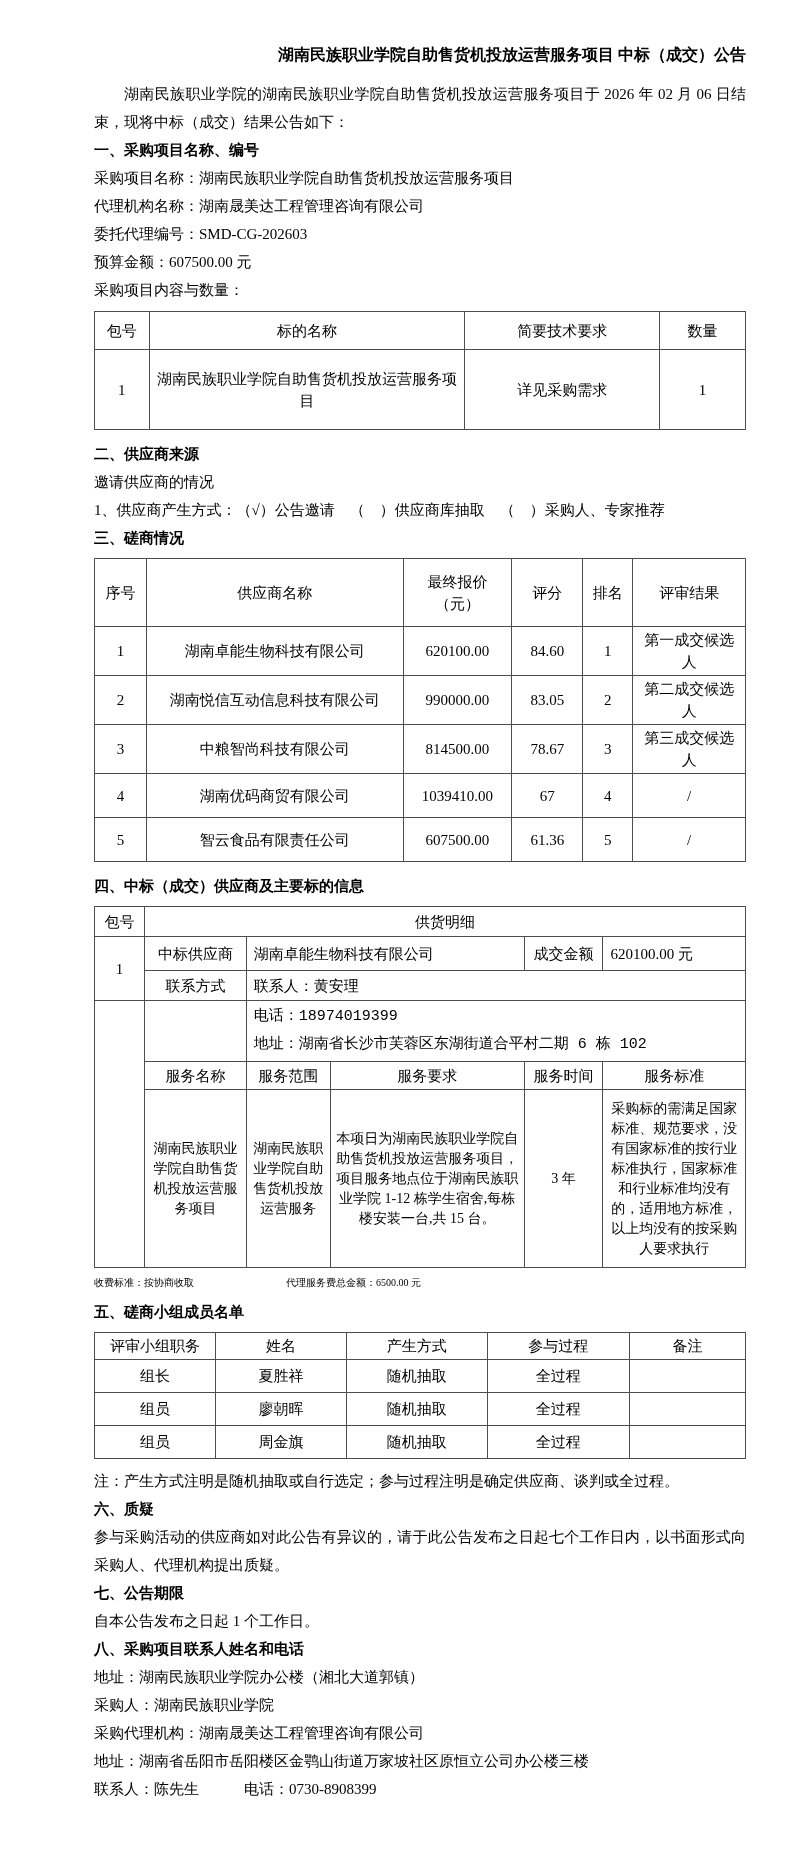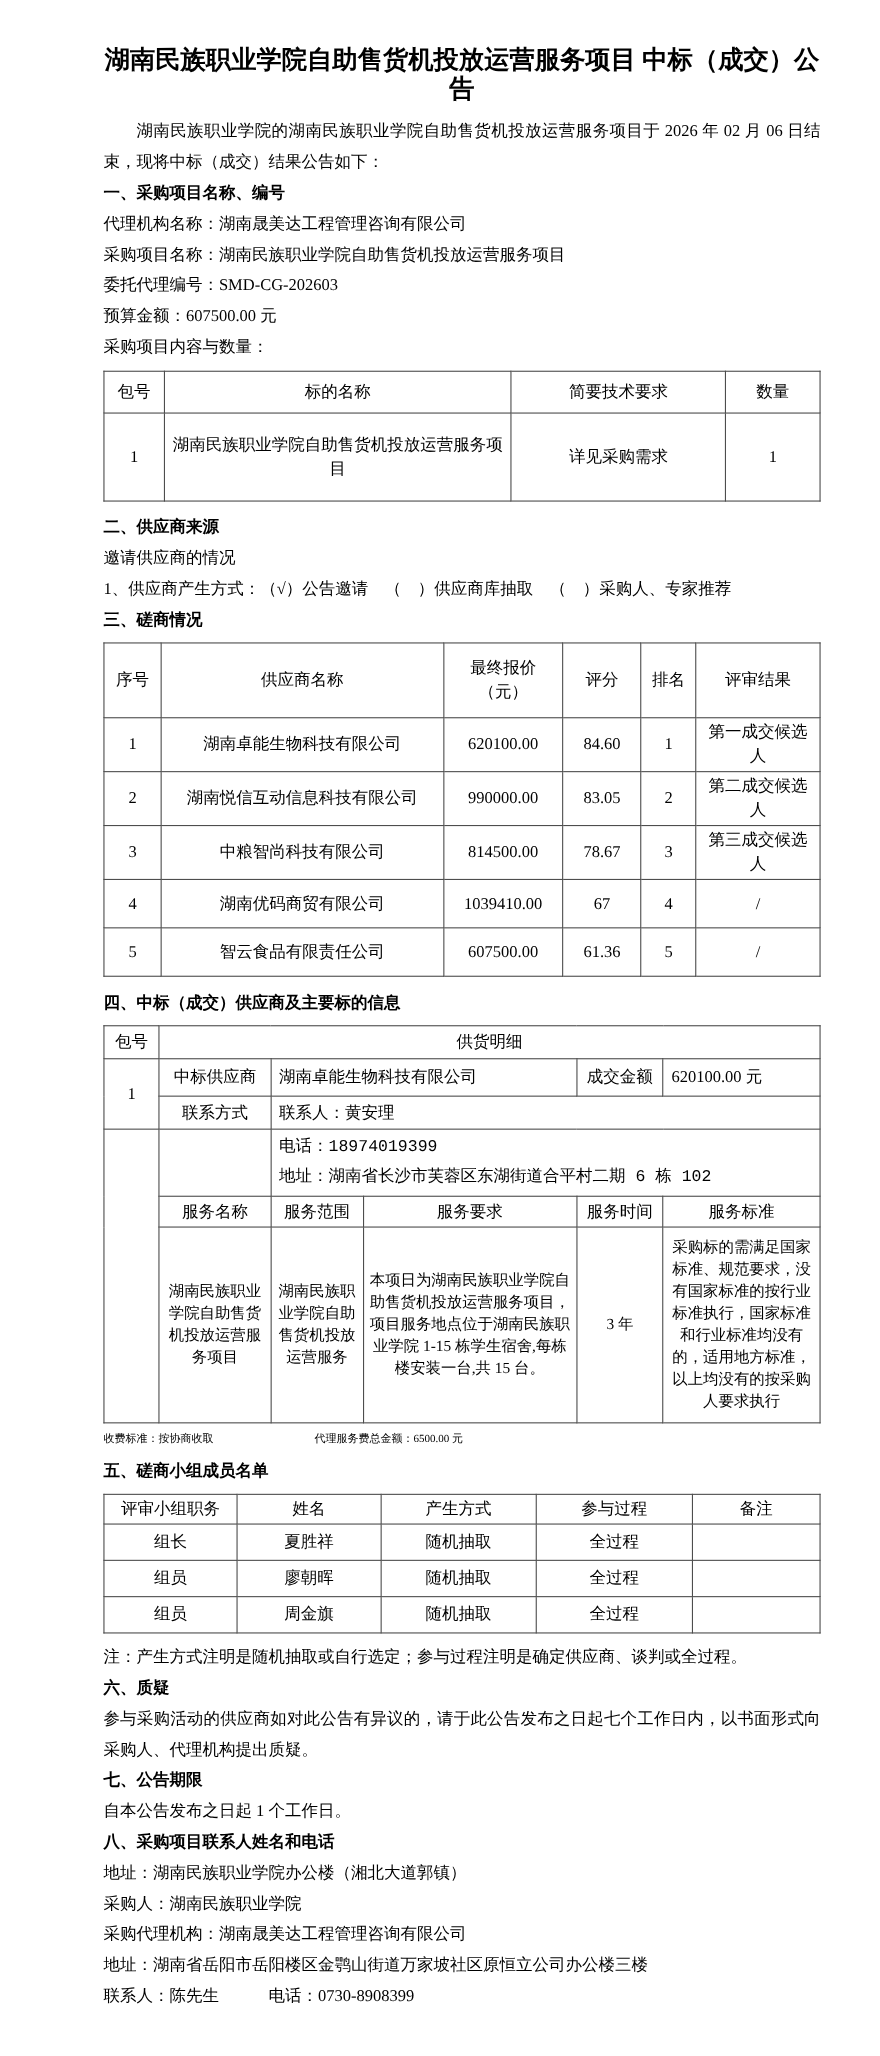--- a/index.html
+++ b/index.html
@@ -4,21 +4,21 @@
 <style>
   html,body { margin:0; padding:0; background:#fff; }
   .doc {
     width:800px; height:1869px; box-sizing:border-box;
     background:#fff; color:#000;
     padding:42px 54px 0 94px;
     font-family:"Liberation Serif","DejaVu Serif",serif;
     overflow:hidden;
   }
   .title {
-    font-size:23px; font-weight:bold; text-align:center;
+    font-size:16px; font-weight:bold; text-align:right;
     line-height:26px; margin:0 0 12px 0;
   }
   .line { font-size:15px; line-height:28px; margin:0; }
   .intro { text-indent:2em; text-align:justify; }
   .sec { font-size:15px; font-weight:bold; line-height:28px; margin:0; }
   .just { text-align:justify; }
 
   table { width:100%; border-collapse:collapse; table-layout:fixed; }
   td {
     border:1px solid #4d4d4d; text-align:center; vertical-align:middle;
@@ -55,22 +55,22 @@
 </head>
 <body>
 
 <div class="doc">
 
   <h1 class="title">湖南民族职业学院自助售货机投放运营服务项目 中标（成交）公告</h1>
 
   <p class="line intro">湖南民族职业学院的湖南民族职业学院自助售货机投放运营服务项目于 2026 年 02 月 06 日结束，现将中标（成交）结果公告如下：</p>
 
   <h2 class="sec">一、采购项目名称、编号</h2>
+  <p class="line">采购项目名称：湖南民族职业学院自助售货机投放运营服务项目</p>
   <p class="line">代理机构名称：湖南晟美达工程管理咨询有限公司</p>
-  <p class="line">采购项目名称：湖南民族职业学院自助售货机投放运营服务项目</p>
   <p class="line">委托代理编号：SMD-CG-202603</p>
   <p class="line">预算金额：607500.00 元</p>
   <p class="line">采购项目内容与数量：</p>
 
   <table class="t-items">
     <colgroup>
         <col style="width:8.4%">
         <col style="width:48.5%">
         <col style="width:29.9%">
         <col style="width:13.2%">
@@ -195,21 +195,21 @@
     <tr class="rE">
       <td>服务名称</td>
       <td>服务范围</td>
       <td>服务要求</td>
       <td>服务时间</td>
       <td>服务标准</td>
     </tr>
     <tr class="rF">
       <td class="svc">湖南民族职业学院自助售货机投放运营服务项目</td>
       <td class="svc">湖南民族职业学院自助售货机投放运营服务</td>
-      <td class="svc">本项日为湖南民族职业学院自助售货机投放运营服务项目，项目服务地点位于湖南民族职业学院 1-15 栋学生宿舍,每栋楼安装一台,共 15 台。</td>
+      <td class="svc">本项日为湖南民族职业学院自助售货机投放运营服务项目，项目服务地点位于湖南民族职业学院 1-12 栋学生宿舍,每栋楼安装一台,共 15 台。</td>
       <td class="svc">3 年</td>
       <td class="svc">采购标的需满足国家标准、规范要求，没有国家标准的按行业标准执行，国家标准和行业标准均没有的，适用地方标准，以上均没有的按采购人要求执行</td>
     </tr>
   </tbody>
     </table>
 
   <p class="fee">
     <span>收费标准：按协商收取</span><span class="gap"></span><span>代理服务费总金额：6500.00 元</span>
   </p>
 

